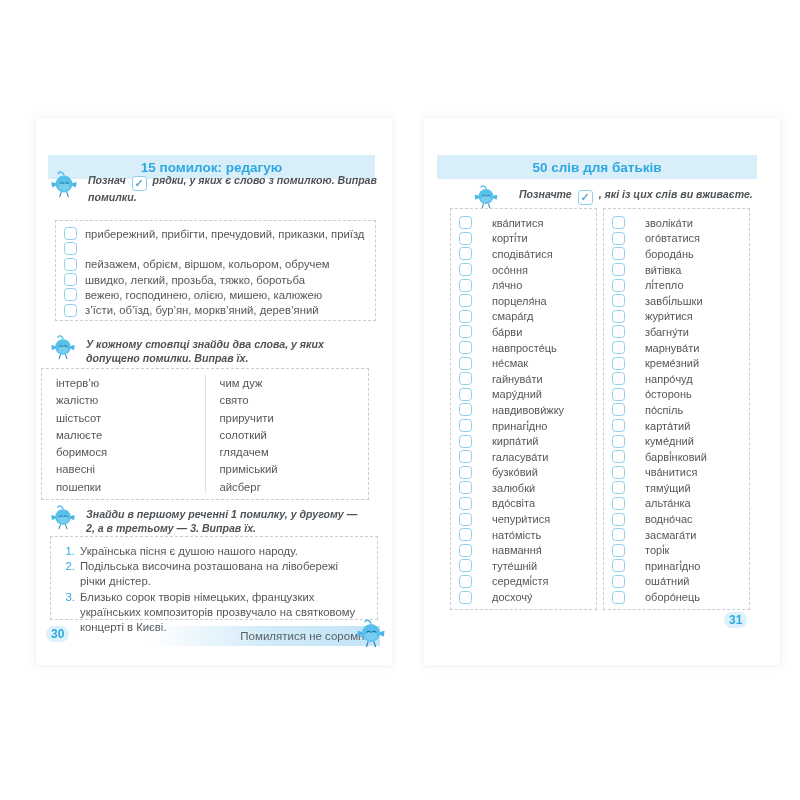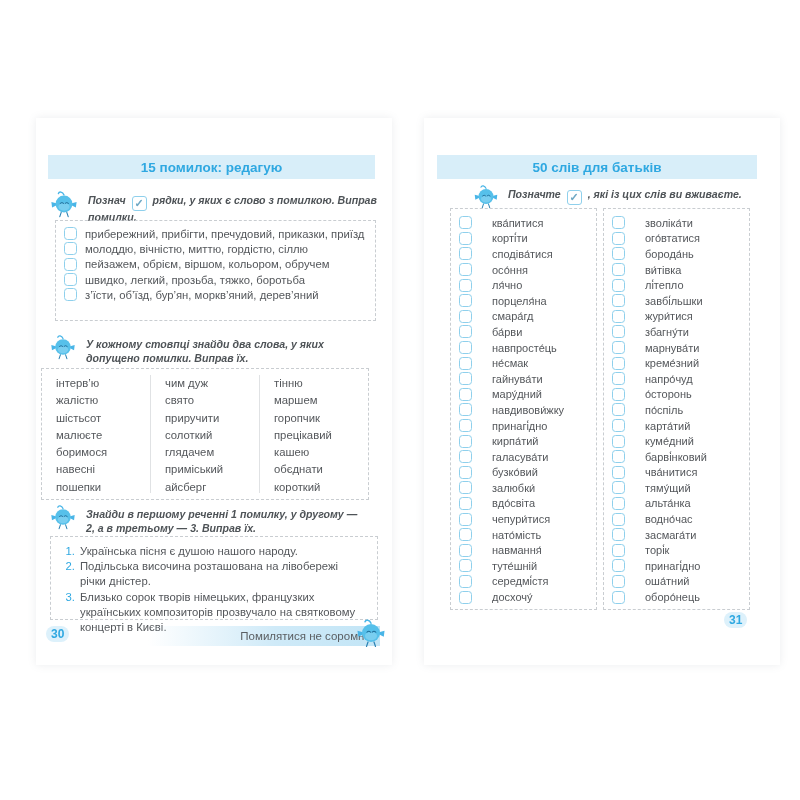--- a/index.html
+++ b/index.html
@@ -97,21 +97,21 @@
   .vrow{display:flex;align-items:center;gap:20px;height:15.6px;}
   .vrow .word{font-size:11px;color:var(--ink);white-space:nowrap;}
 </style>
 </head>
 <body>
 
 <div class="page left">
 
   <div class="header-bar">15 помилок: редагую</div>
 
-  <div class="task" style="left:12px;top:72px;width:332px;">
+  <div class="task" style="left:12px;top:52px;width:332px;">
     <svg class="mascot" width="32" height="28" viewBox="0 0 44 40">
       <path d="M22 7 C20 2, 15 2, 14 5" stroke="#49b5e7" fill="none" stroke-width="2" stroke-linecap="round"></path>
       <path d="M4 17 L15 20 L5 25 Z" fill="#49b5e7"></path>
       <path d="M40 17 L29 20 L39 25 Z" fill="#49b5e7"></path>
       <circle cx="22" cy="20" r="12" fill="#56c0ea"></circle>
       <ellipse cx="22" cy="24" rx="8" ry="5.5" fill="#79cef0"></ellipse>
       <path d="M16.5 19 q2.5 -2.5 5 0 M23.5 19 q2.5 -2.5 5 0" stroke="#1f6b97" stroke-width="1.4" fill="none" stroke-linecap="round"></path>
       <path d="M18 32 l-2 6 M26 32 l2 6" stroke="#2b83b5" stroke-width="1.6" stroke-linecap="round"></path>
     </svg>
     <div class="ttext">
@@ -123,33 +123,36 @@
 
   <div class="check-list" style="left:19px;top:102px;width:321px;height:101px;">
 
       <div class="check-row">
         <span class="cb"></span>
         <span class="word">прибережний, прибігти, пречудовий, приказки, приїзд</span>
       </div>
 
       <div class="check-row">
         <span class="cb"></span>
-        <span class="word">молоддю, вічністю, миттю, гордістю, сіллю</span>
       </div>
 
       <div class="check-row">
         <span class="cb"></span>
         <span class="word">пейзажем, обрієм, віршом, кольором, обручем</span>
       </div>
 
       <div class="check-row">
         <span class="cb"></span>
         <span class="word">швидко, легкий, прозьба, тяжко, боротьба</span>
       </div>
 
+      <div class="check-row">
+        <span class="cb"></span>
+        <span class="word">вежею, господинею, олією, мишею, калюжею</span>
+      </div>
 
       <div class="check-row">
         <span class="cb"></span>
         <span class="word">з’їсти, об’їзд, бур’ян, моркв’яний, дерев’яний</span>
       </div>
     </div>
 
   <div class="task" style="left:12px;top:216px;width:332px;">
     <svg class="mascot" width="30" height="26" viewBox="0 0 44 40">
       <path d="M22 7 C20 2, 15 2, 14 5" stroke="#49b5e7" fill="none" stroke-width="2" stroke-linecap="round"></path>
@@ -177,30 +180,20 @@
     <div class="wcol">
 
     <div class="tcell">чим дуж</div>
         <div class="tcell">свято</div>
         <div class="tcell">приручити</div>
         <div class="tcell">солоткий</div>
         <div class="tcell">глядачем</div>
         <div class="tcell">приміський</div>
         <div class="tcell">айсберг</div>
       </div>
-    <div class="wcol">
-
-    <div class="tcell">тінню</div>
-        <div class="tcell">маршем</div>
-        <div class="tcell">горопчик</div>
-        <div class="tcell">прецікавий</div>
-        <div class="tcell">кашею</div>
-        <div class="tcell">обєднати</div>
-        <div class="tcell">короткий</div>
-      </div>
   </div>
 
   <div class="task" style="left:12px;top:386px;width:332px;">
     <svg class="mascot" width="30" height="26" viewBox="0 0 44 40">
       <path d="M22 7 C20 2, 15 2, 14 5" stroke="#49b5e7" fill="none" stroke-width="2" stroke-linecap="round"></path>
       <path d="M4 17 L15 20 L5 25 Z" fill="#49b5e7"></path>
       <path d="M40 17 L29 20 L39 25 Z" fill="#49b5e7"></path>
       <circle cx="22" cy="20" r="12" fill="#56c0ea"></circle>
       <ellipse cx="22" cy="24" rx="8" ry="5.5" fill="#79cef0"></ellipse>
       <path d="M16.5 19 q2.5 -2.5 5 0 M23.5 19 q2.5 -2.5 5 0" stroke="#1f6b97" stroke-width="1.4" fill="none" stroke-linecap="round"></path>
@@ -247,21 +240,21 @@
   <div class="task" style="left:48px;top:66px;width:290px;align-items:center;">
     <svg class="mascot" width="28" height="25" viewBox="0 0 44 40">
       <path d="M22 7 C20 2, 15 2, 14 5" stroke="#49b5e7" fill="none" stroke-width="2" stroke-linecap="round"></path>
       <path d="M4 17 L15 20 L5 25 Z" fill="#49b5e7"></path>
       <path d="M40 17 L29 20 L39 25 Z" fill="#49b5e7"></path>
       <circle cx="22" cy="20" r="12" fill="#56c0ea"></circle>
       <ellipse cx="22" cy="24" rx="8" ry="5.5" fill="#79cef0"></ellipse>
       <path d="M16.5 19 q2.5 -2.5 5 0 M23.5 19 q2.5 -2.5 5 0" stroke="#1f6b97" stroke-width="1.4" fill="none" stroke-linecap="round"></path>
       <path d="M18 32 l-2 6 M26 32 l2 6" stroke="#2b83b5" stroke-width="1.6" stroke-linecap="round"></path>
     </svg>
-    <div class="ttext" style="padding-top:0;">
+    <div class="ttext" style="padding-top:0;margin-left:11px;">
       <span>Позначте</span>
       <i class="checkglyph">✓</i>
       <span>, які із цих слів ви вживаєте.</span>
     </div>
   </div>
 
   <div class="vlist c1">
 
       <div class="vrow">
         <span class="cb"></span>

